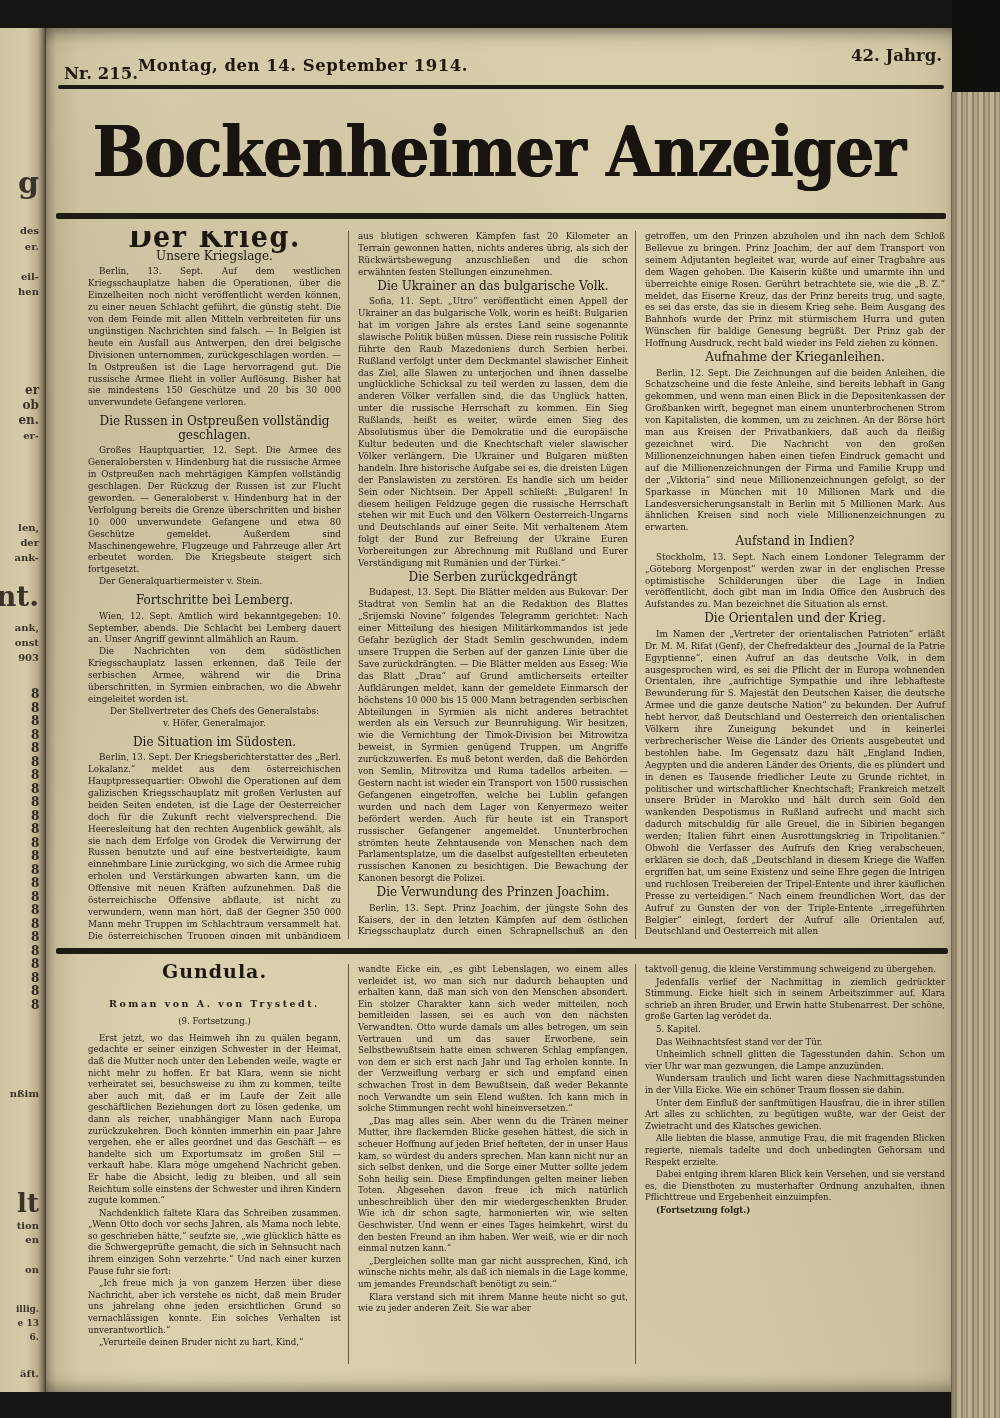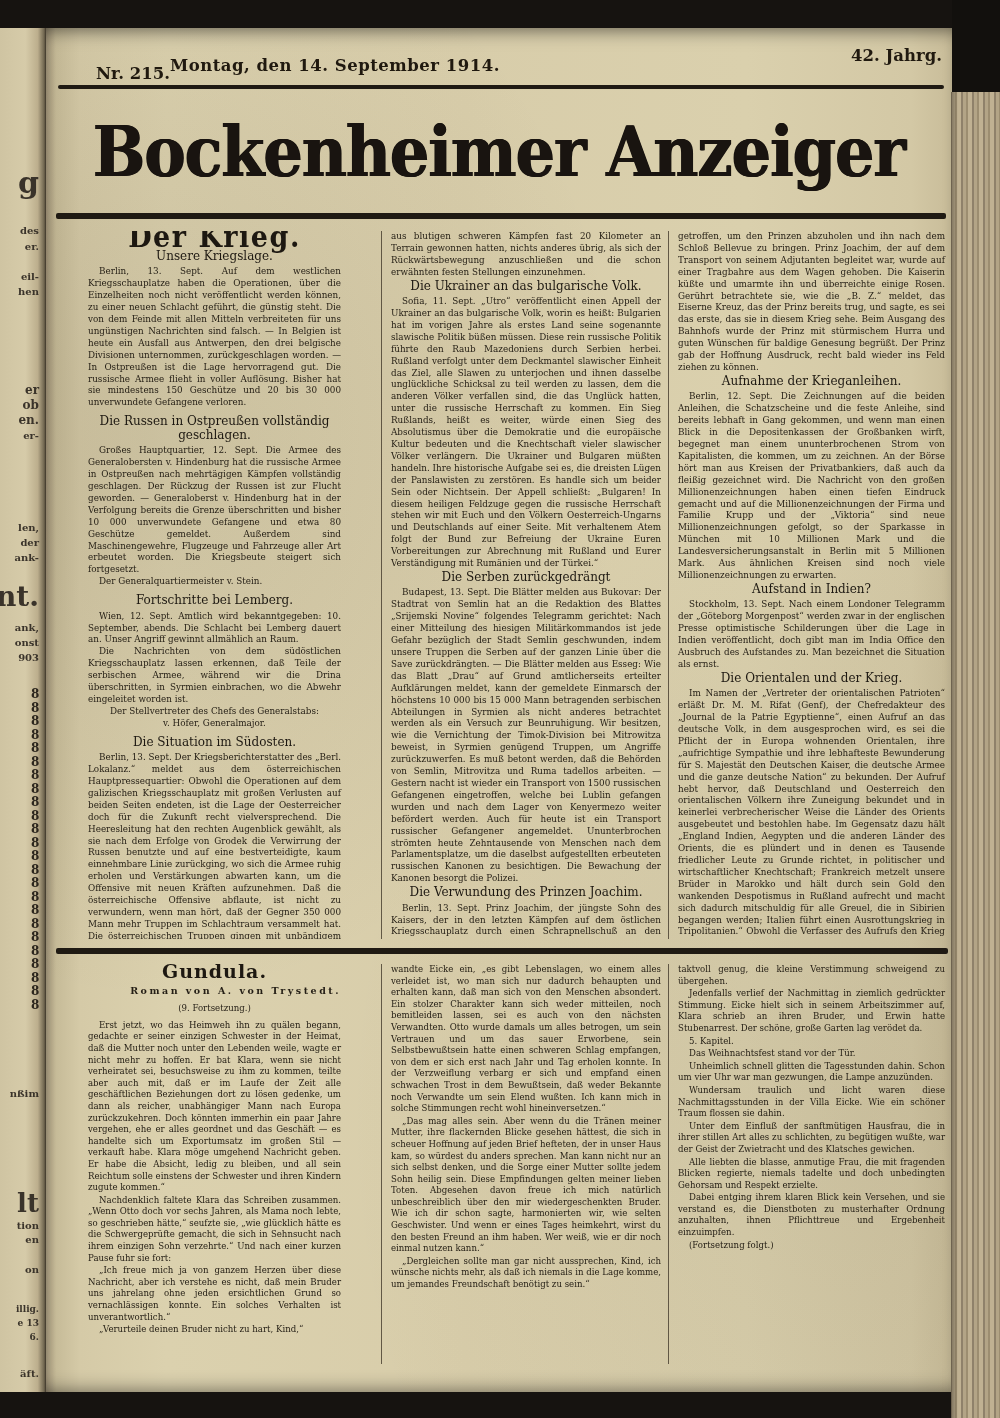--- a/index.html
+++ b/index.html
@@ -18,53 +18,53 @@
            radial-gradient(ellipse at 90% 80%,rgba(60,48,30,0.08),transparent 45%),
            linear-gradient(90deg,#a2957a 0,#c6bb98 10px,#d5caa7 34px,#dbd1ae 120px,#d8cdaa 420px,#dad0ad 700px,#d3c8a5 865px,#c8bc99 100%);
          box-shadow:inset 0 14px 18px -12px rgba(0,0,0,0.55), inset 0 -14px 18px -12px rgba(0,0,0,0.45);}
   .fore-edge{position:absolute;right:0;top:92px;width:48px;height:1326px;
          background:linear-gradient(90deg,rgba(0,0,0,0.25) 0,transparent 6px),
            repeating-linear-gradient(90deg,#b3a486 0 3px,#9c8d70 3px 5px,#c0b192 5px 9px,#8f816a 9px 11px);
          border-left:1px solid #6e6350;}
   .corner-dark{position:absolute;right:0;top:0;width:48px;height:92px;background:#12100d;}
   
   .header-row{display:flex;align-items:baseline;padding:30px 10px 0 18px;font-weight:bold;font-size:16.5px;color:#20190f;}
-  .issue{transform:translateY(6px);margin-left:32px;}
+  .issue{transform:translateY(6px);}
   .date{flex:1;text-align:left;transform:translateY(-2px);letter-spacing:0.5px;}
   .vol{transform:translateY(-12px);}
   .rule{background:#1f1a13;}
   .rule-header{height:4px;margin:8px 8px 0 12px;border-radius:2px;}
   .masthead{text-align:center;font-size:62px;line-height:104px;height:108px;font-weight:bold;color:#191410;
             transform:scaleY(1.13);letter-spacing:-1px;margin-top:12px;
             text-shadow:0.6px 0 0 #191410,-0.6px 0 0 #191410;}
   .rule-masthead{height:6px;margin:4px 6px 0 10px;border-radius:2px;}
   
   .war-grid{display:flex;margin:12px 4px 0 42px;height:708px;overflow:hidden;}
   .novel-grid{display:flex;margin:10px 4px 0 42px;height:400px;overflow:hidden;}
   .col{overflow:hidden;}
   .col-l{width:253px;padding-right:7px;}
-  .col-m{width:270px;padding:0 7px 0 9px;border-left:1px solid rgba(58,48,35,0.75);margin-left:33px;}
+  .col-m{width:270px;padding:0 7px 0 9px;border-left:1px solid rgba(58,48,35,0.75);}
   .col-r{flex:1;padding:0 3px 0 9px;border-left:1px solid rgba(58,48,35,0.75);}
   .war-grid .col{font-size:8.8px;line-height:11.9px;}
   .novel-grid .col{font-size:8.6px;line-height:11.6px;}
   .col p{margin:0;text-align:justify;text-indent:11px;color:#27211712;color:#272117;}
   .col p.noind{text-indent:0;}
   .col p.ctr{text-align:center;text-indent:0;}
   .krieg{font-size:27px;font-weight:bold;text-align:center;margin:0 0 7px 0;letter-spacing:1.5px;color:#1d1811;
          transform:scaleY(1.08);}
   .art-head{font-size:12px;line-height:13.5px;font-weight:normal;text-align:center;margin:6px 0 3px;color:#1d1811;}
   .first .art-head{margin-top:1px;}
   .sig{text-align:center;text-indent:0;margin-top:1px;}
   .rule-section{height:6px;margin:9px 4px 0 10px;border-radius:2px;}
   
   .novel-title{font-size:19px;font-weight:bold;text-align:center;letter-spacing:1px;color:#1d1811;margin-top:2px;}
-  .novel-byline{font-size:9.5px;font-weight:bold;letter-spacing:2.5px;text-align:right;margin-top:7px;}
+  .novel-byline{font-size:9.5px;font-weight:bold;letter-spacing:2.5px;text-align:center;margin-top:20px;}
   .novel-inst{font-size:8.6px;text-align:center;margin:7px 0 5px;}
   .chapter{text-align:center;text-indent:0;margin:10px 0 7px;}
-  .closing{text-align:center;text-indent:0;font-weight:normal;margin-top:16px;}
+  .closing{text-align:center;text-indent:0;font-weight:bold;margin-top:16px;}
   .novel-grid p + p{margin-top:1px;}
 </style>
 </head>
 <body>
 
 <div>
 
   <div class="spine">
     <span class="frag" style="top:137px;font-size:30px">g</span>
     <span class="frag" style="top:197px">des</span>
@@ -156,20 +156,21 @@
         <p>Erst jetzt, wo das Heimweh ihn zu quälen begann, gedachte er seiner einzigen Schwester in der Heimat, daß die Mutter noch unter den Lebenden weile, wagte er nicht mehr zu hoffen. Er bat Klara, wenn sie nicht verheiratet sei, besuchsweise zu ihm zu kommen, teilte aber auch mit, daß er im Laufe der Zeit alle geschäftlichen Beziehungen dort zu lösen gedenke, um dann als reicher, unabhängiger Mann nach Europa zurückzukehren. Doch könnten immerhin ein paar Jahre vergehen, ehe er alles geordnet und das Geschäft — es handelte sich um Exportumsatz im großen Stil — verkauft habe. Klara möge umgehend Nachricht geben. Er habe die Absicht, ledig zu bleiben, und all sein Reichtum solle einstens der Schwester und ihren Kindern zugute kommen.“</p>
         <p>Nachdenklich faltete Klara das Schreiben zusammen. „Wenn Otto doch vor sechs Jahren, als Mama noch lebte, so geschrieben hätte,“ seufzte sie, „wie glücklich hätte es die Schwergeprüfte gemacht, die sich in Sehnsucht nach ihrem einzigen Sohn verzehrte.“ Und nach einer kurzen Pause fuhr sie fort:</p>
         <p>„Ich freue mich ja von ganzem Herzen über diese Nachricht, aber ich verstehe es nicht, daß mein Bruder uns jahrelang ohne jeden ersichtlichen Grund so vernachlässigen konnte. Ein solches Verhalten ist unverantwortlich.“</p>
         <p>„Verurteile deinen Bruder nicht zu hart, Kind,“</p>
       </div>
 
       <div class="col col-m">
         <p class="noind">wandte Eicke ein, „es gibt Lebenslagen, wo einem alles verleidet ist, wo man sich nur dadurch behaupten und erhalten kann, daß man sich von den Menschen absondert. Ein stolzer Charakter kann sich weder mitteilen, noch bemitleiden lassen, sei es auch von den nächsten Verwandten. Otto wurde damals um alles betrogen, um sein Vertrauen und um das sauer Erworbene, sein Selbstbewußtsein hatte einen schweren Schlag empfangen, von dem er sich erst nach Jahr und Tag erholen konnte. In der Verzweiflung verbarg er sich und empfand einen schwachen Trost in dem Bewußtsein, daß weder Bekannte noch Verwandte um sein Elend wußten. Ich kann mich in solche Stimmungen recht wohl hineinversetzen.“</p>
         <p>„Das mag alles sein. Aber wenn du die Tränen meiner Mutter, ihre flackernden Blicke gesehen hättest, die sich in scheuer Hoffnung auf jeden Brief hefteten, der in unser Haus kam, so würdest du anders sprechen. Man kann nicht nur an sich selbst denken, und die Sorge einer Mutter sollte jedem Sohn heilig sein. Diese Empfindungen gelten meiner lieben Toten. Abgesehen davon freue ich mich natürlich unbeschreiblich über den mir wiedergeschenkten Bruder. Wie ich dir schon sagte, harmonierten wir, wie selten Geschwister. Und wenn er eines Tages heimkehrt, wirst du den besten Freund an ihm haben. Wer weiß, wie er dir noch einmal nutzen kann.“</p>
         <p>„Dergleichen sollte man gar nicht aussprechen, Kind, ich wünsche nichts mehr, als daß ich niemals in die Lage komme, um jemandes Freundschaft benötigt zu sein.“</p>
+        <p>Klara verstand sich mit ihrem Manne heute nicht so gut, wie zu jeder anderen Zeit. Sie war aber</p>
       </div>
 
       <div class="col col-r">
         <p class="noind">taktvoll genug, die kleine Verstimmung schweigend zu übergehen.</p>
         <p>Jedenfalls verlief der Nachmittag in ziemlich gedrückter Stimmung. Eicke hielt sich in seinem Arbeitszimmer auf, Klara schrieb an ihren Bruder, und Erwin hatte Stubenarrest. Der schöne, große Garten lag verödet da.</p>
         <p class="chapter">5. Kapitel.</p>
         <p>Das Weihnachtsfest stand vor der Tür.</p>
         <p>Unheimlich schnell glitten die Tagesstunden dahin. Schon um vier Uhr war man gezwungen, die Lampe anzuzünden.</p>
         <p>Wundersam traulich und licht waren diese Nachmittagsstunden in der Villa Eicke. Wie ein schöner Traum flossen sie dahin.</p>
         <p>Unter dem Einfluß der sanftmütigen Hausfrau, die in ihrer stillen Art alles zu schlichten, zu begütigen wußte, war der Geist der Zwietracht und des Klatsches gewichen.</p>

